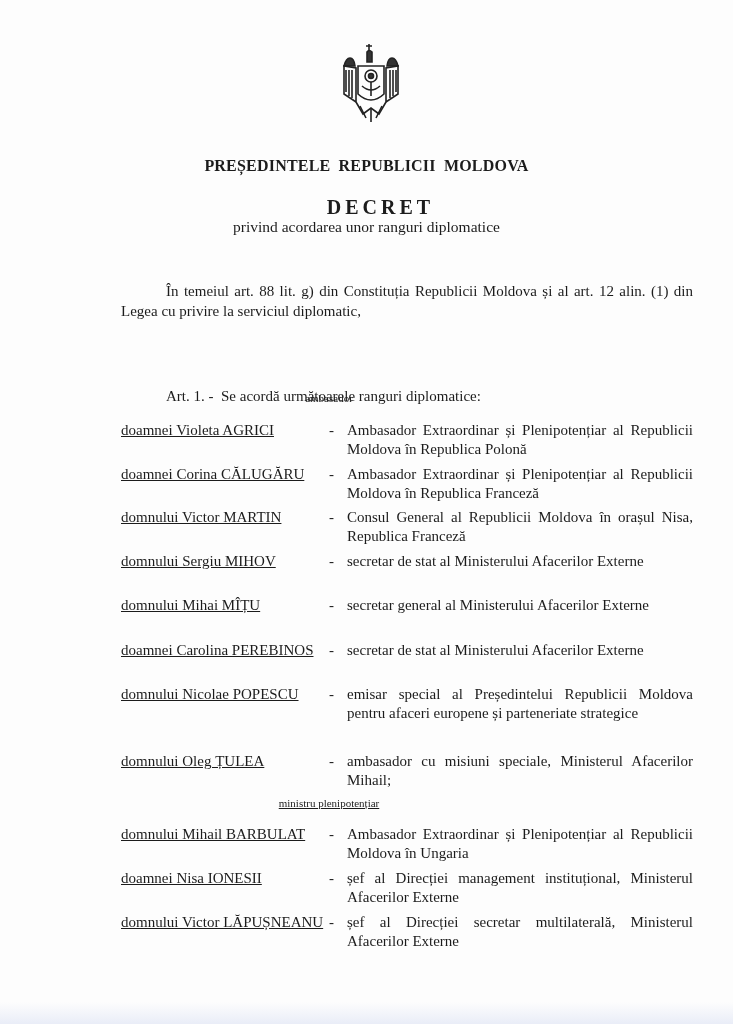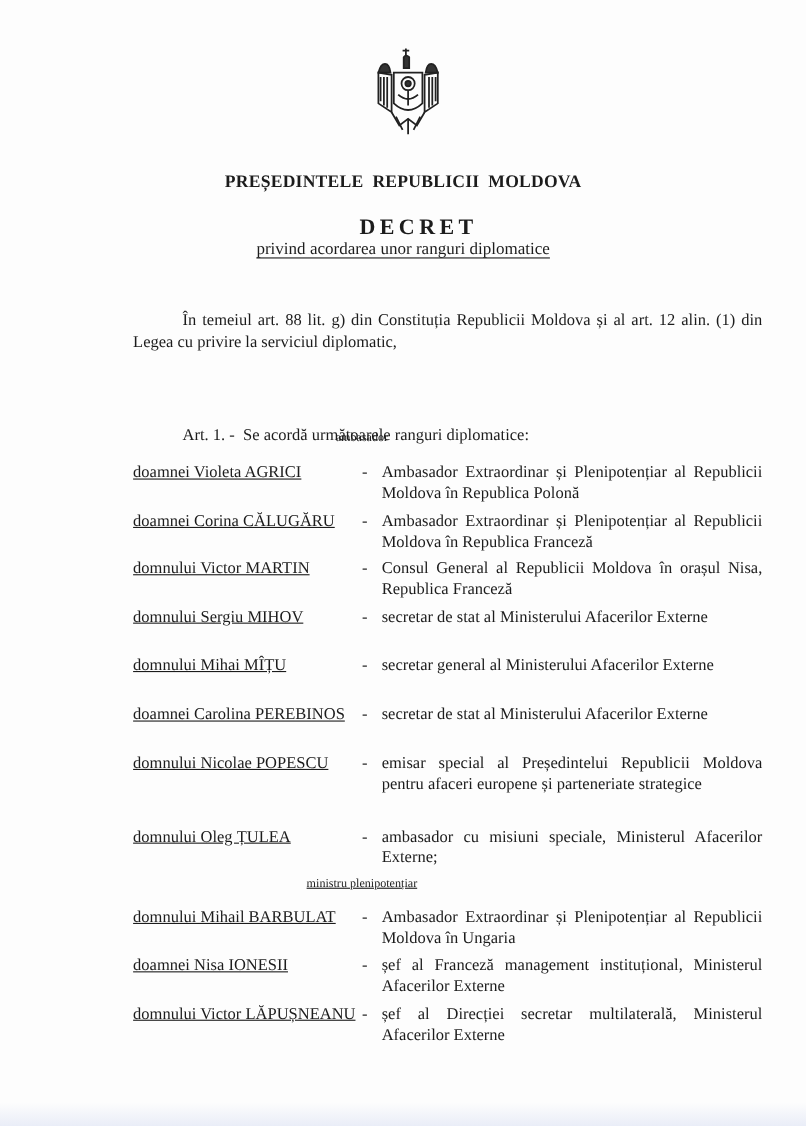--- a/index.html
+++ b/index.html
@@ -18,21 +18,21 @@
       font-weight: bold; font-size: 16px; top: 157px; letter-spacing: 0.2px; word-spacing: 4px;
     }
     .decret {
       position: absolute; left: 14px; width: 733px; text-align: center;
       font-weight: bold; font-size: 20px; top: 196px; letter-spacing: 4px;
     }
     .subtitle {
       position: absolute; left: 0; width: 733px; text-align: center;
       font-size: 15.5px; top: 218px;
     }
-    .subtitle span { text-decoration: underline; text-underline-offset: 3px; margin-top: 36px; }
+    .subtitle span { text-underline-offset: 3px; margin-top: 36px; }
     .para {
       position: absolute; left: 121px; width: 572px; font-size: 15px; line-height: 20px;
       text-align: justify;
       margin-top: 16px;
     }
     .indent { text-indent: 45px; }
     .spaced { letter-spacing: 4px; }
     .rank-title {
       position: absolute; left: 0; width: 658px; text-align: center; font-size: 11px;
     }
@@ -115,34 +115,34 @@
     <span class="desc">secretar de stat al Ministerului Afacerilor Externe</span>
   </div>
   <div class="row" style="top:685px;">
     <span class="name">domnului Nicolae POPESCU</span>
     <span class="dash">-</span>
     <span class="desc">emisar special al Președintelui Republicii Moldova pentru afaceri europene și parteneriate strategice</span>
   </div>
   <div class="row" style="top:752px;">
     <span class="name">domnului Oleg ȚULEA</span>
     <span class="dash">-</span>
-    <span class="desc">ambasador cu misiuni speciale, Ministerul Afacerilor Externe;</span>
+    <span class="desc">ambasador cu misiuni speciale, Ministerul Afacerilor Mihail;</span>
   </div>
 
   <div class="rank-title" style="top:797px;text-decoration:underline;">ministru plenipotențiar</div>
 
   <div class="row" style="top:825px;">
     <span class="name">domnului Mihail BARBULAT</span>
     <span class="dash">-</span>
     <span class="desc">Ambasador Extraordinar și Plenipotențiar al Republicii Moldova în Ungaria</span>
   </div>
   <div class="row" style="top:869px;">
     <span class="name">doamnei Nisa IONESII</span>
     <span class="dash">-</span>
-    <span class="desc">șef al Franceză management instituțional, Ministerul Afacerilor Externe</span>
+    <span class="desc">șef al Direcției management instituțional, Ministerul Afacerilor Externe</span>
   </div>
   <div class="row" style="top:913px;">
     <span class="name">domnului Victor LĂPUȘNEANU</span>
     <span class="dash">-</span>
     <span class="desc">șef al Direcției secretar multilaterală, Ministerul Afacerilor Externe</span>
   </div>
 
   <div class="scan-shade"></div>
 </div>
 

